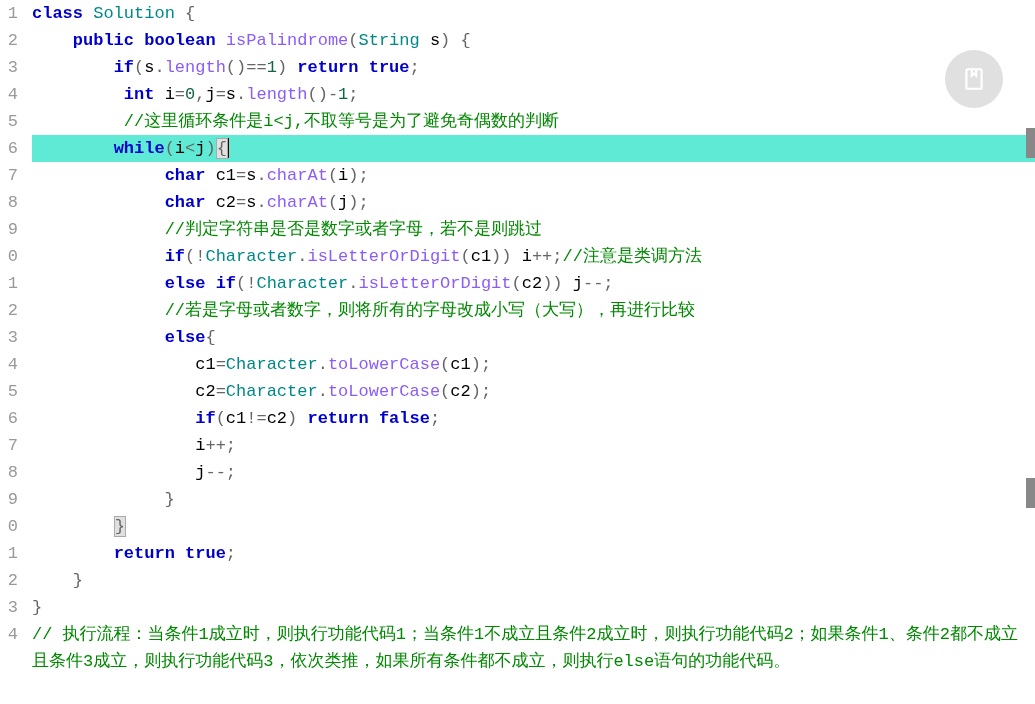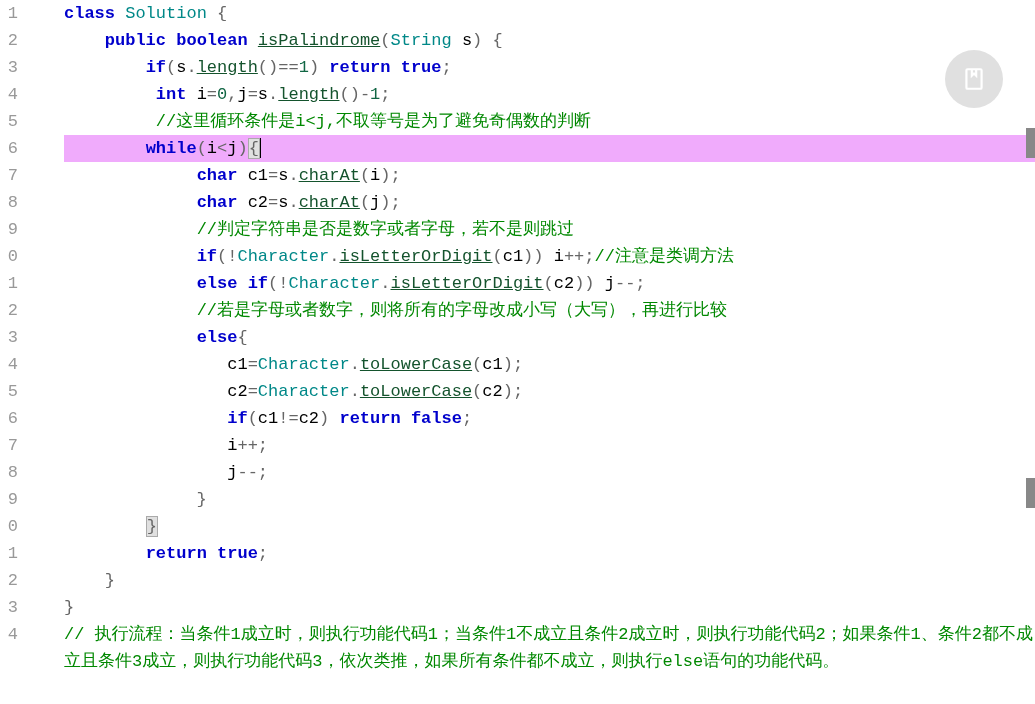--- a/index.html
+++ b/index.html
@@ -36,28 +36,27 @@
       flex: 1;
       padding-left: 8px;
       white-space: pre;
       line-height: 27px;
     }
     .code-line {
       height: 27px;
       line-height: 27px;
       display: block;
       position: relative;
-      margin-left: 32px;
     }
     .code-line.highlighted {
-      background: #f0abfc;
+      background: #5eead4;
     }
     .kw { color: #0000cc; font-weight: bold; }
     .id { color: #000000; }
-    .mth { color: #14532d; text-decoration: underline; }
+    .mth { color: #8b5cf6; }
     .cls { color: #008888; }
     .num { color: #116644; }
     .cmt { color: #008800; text-align: center; }
     .pn { color: #666666; }
     .op { color: #666666; }
     .cursor {
       display: inline-block;
       width: 0;
       border-left: 1px solid #000;
       height: 20px;

